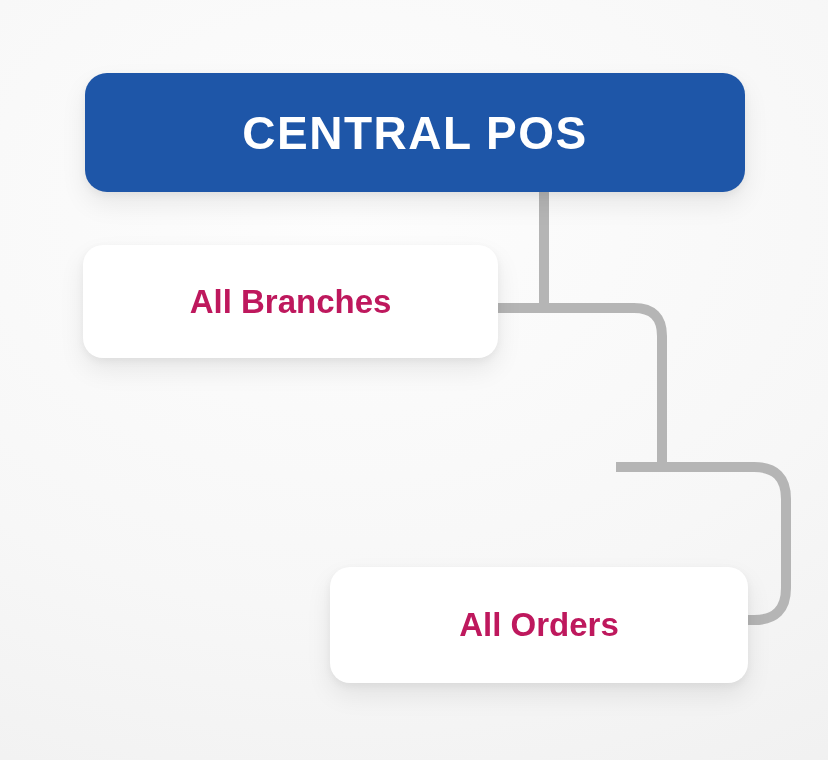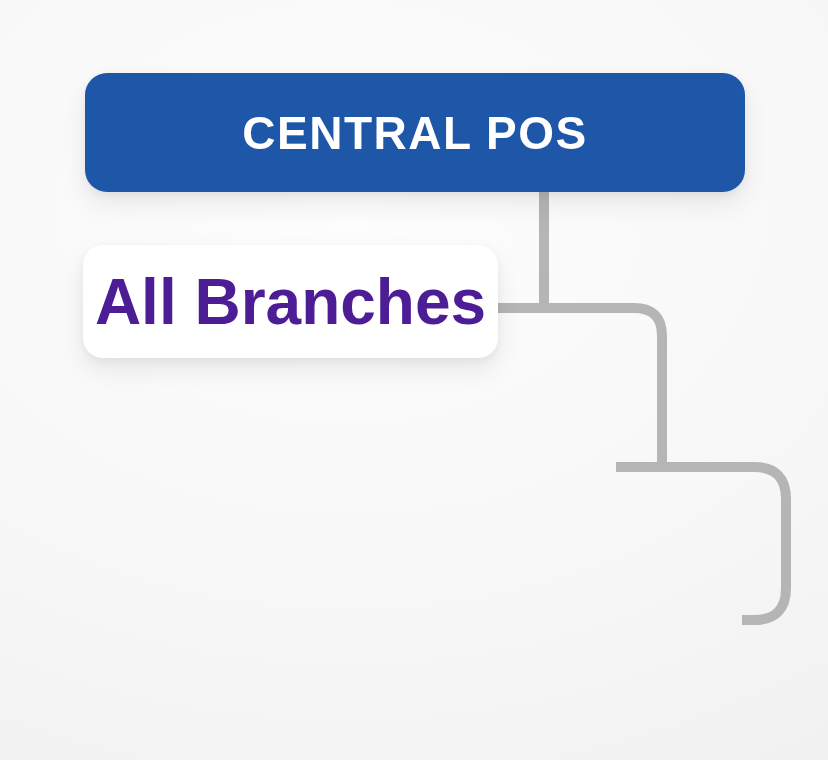--- a/index.html
+++ b/index.html
@@ -43,22 +43,22 @@
     width: 660px;
     height: 119px;
     background: #1e56a8;
     color: #ffffff;
     font-size: 46px;
     font-weight: 700;
     letter-spacing: 1.5px;
   }
   .node.child {
     background: #ffffff;
-    color: #4c1d95;
-    font-size: 64px;
+    color: #be185d;
+    font-size: 33px;
     font-weight: 600;
     border-radius: 20px;
   }
   .node.branches {
     left: 83px;
     top: 245px;
     width: 415px;
     height: 113px;
   }
   .node.counters {
@@ -90,14 +90,17 @@
 
   <div class="node root">
     <span>CENTRAL POS</span>
   </div>
 
   <div class="node child branches">
     <span>All Branches</span>
   </div>
 
 
+  <div class="node child orders">
+    <span>All Orders</span>
+  </div>
 
 </div>
 
 </body></html>

